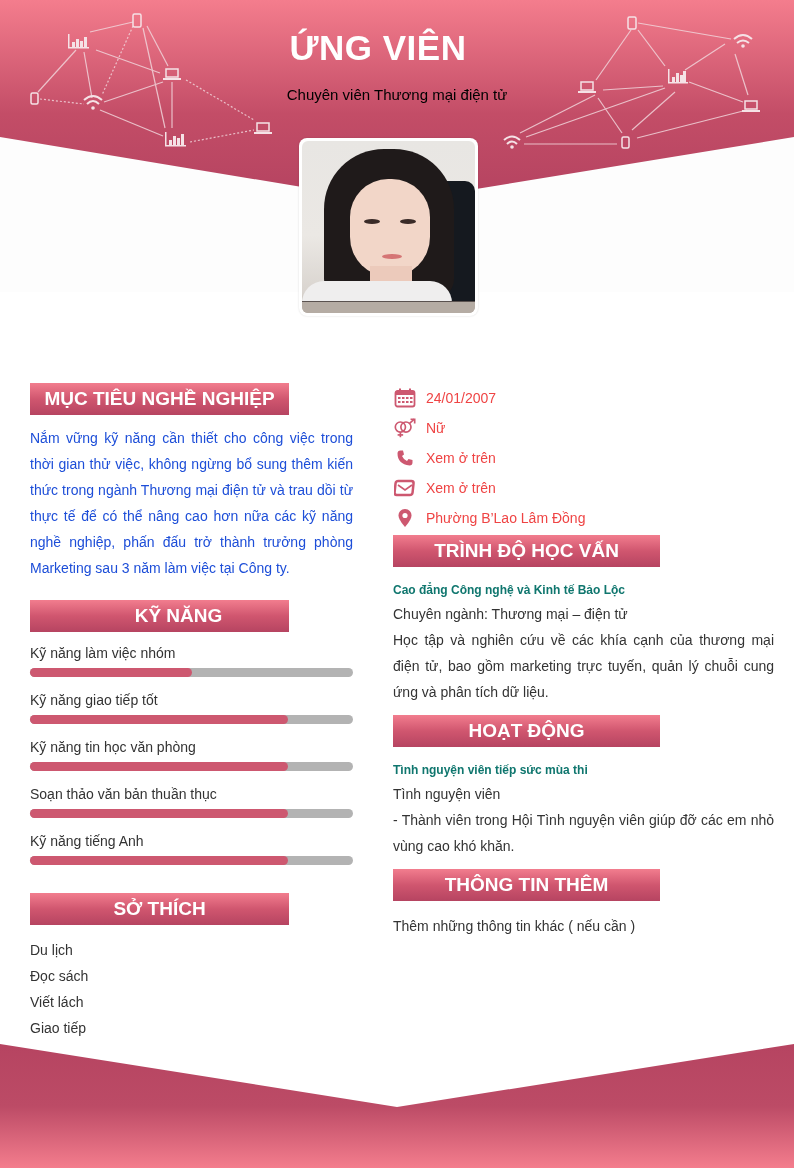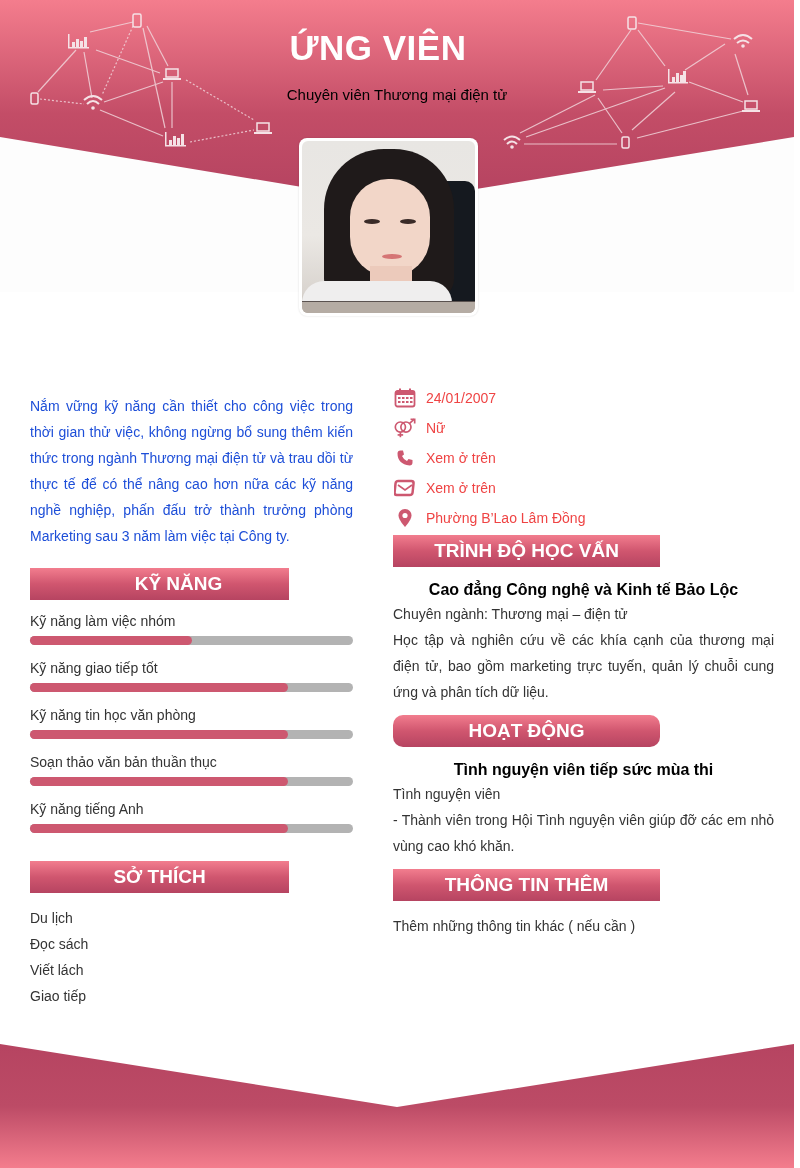--- a/index.html
+++ b/index.html
@@ -43,21 +43,21 @@
     .skill-label { font-size: 14px; color: #333; line-height: 18px; }
     .skill-track { margin-top: 6px; width: 323px; height: 9px; border-radius: 5px; background: #b3b3b3; position: relative; }
     .skill-fill { position: absolute; left: 0; top: 0; height: 9px; border-radius: 5px; background: #cd5870; }
 
     .hobby { font-size: 14px; color: #333; line-height: 26px; }
 
     .contact-row { display: flex; align-items: center; height: 30px; }
     .contact-icon { width: 24px; height: 22px; margin-right: 9px; display: flex; align-items: center; justify-content: center; }
     .contact-text { font-size: 14px; color: #ef4444; }
 
-    .entry-title { font-size: 16px; font-weight: bold; color: #000000; line-height: 22px; margin-top: 10px; text-align: center; }
+    .entry-title { font-size: 12px; font-weight: bold; color: #0f766e; line-height: 22px; margin-top: 10px; }
     .entry-line { font-size: 14px; color: #333; line-height: 26px; }
   </style>
 </head>
 <body>
 
 <div class="page">
   <div class="bg-fade"></div>
 
   <svg class="header-shape" viewBox="0 0 794 190" preserveAspectRatio="none">
     <defs>
@@ -167,20 +167,21 @@
       <div class="eye" style="left:62px;"></div>
       <div class="eye" style="left:98px;"></div>
       <div class="mouth"></div>
       <div class="neck"></div>
       <div class="shirt"></div>
       <div class="base"></div>
     </div>
   </div>
 
   <div class="col-left">
+    <div class="section-title">MỤC TIÊU NGHỀ NGHIỆP</div>
     <div class="para" style="margin-top:10px;">Nắm vững kỹ năng cần thiết cho công việc trong thời gian thử việc, không ngừng bổ sung thêm kiến thức trong ngành Thương mại điện tử và trau dồi từ thực tế để có thể nâng cao hơn nữa các kỹ năng nghề nghiệp, phấn đấu trở thành trưởng phòng Marketing sau 3 năm làm việc tại Công ty.</div>
 
     <div class="section-title" style="margin-top:19px;padding-left:38px;">KỸ NĂNG</div>
     <div style="margin-top:-2px;">
       <div class="skill">
         <div class="skill-label">Kỹ năng làm việc nhóm</div>
         <div class="skill-track">
             <div class="skill-fill" style="width: 50%;"></div>
           </div>
       </div>
@@ -281,21 +282,21 @@
         </span>
         <span class="contact-text">Phường B’Lao Lâm Đồng</span>
       </div>
     </div>
 
     <div class="section-title wide" style="margin-top:2px;">TRÌNH ĐỘ HỌC VẤN</div>
     <div class="entry-title" style="margin-top:12px;">Cao đẳng Công nghệ và Kinh tế Bảo Lộc</div>
     <div class="entry-line">Chuyên ngành: Thương mại – điện tử</div>
     <div class="entry-line para">Học tập và nghiên cứu về các khía cạnh của thương mại điện tử, bao gồm marketing trực tuyến, quản lý chuỗi cung ứng và phân tích dữ liệu.</div>
 
-    <div class="section-title wide" style="margin-top:10px;border-radius:10px;">HOẠT ĐỘNG</div>
+    <div class="section-title wide" style="margin-top:10px;">HOẠT ĐỘNG</div>
     <div class="entry-title" style="margin-top:12px;">Tình nguyện viên tiếp sức mùa thi</div>
     <div class="entry-line">Tình nguyện viên</div>
     <div class="entry-line para">- Thành viên trong Hội Tình nguyện viên giúp đỡ các em nhỏ vùng cao khó khăn.</div>
 
     <div class="section-title wide" style="margin-top:10px;">THÔNG TIN THÊM</div>
     <div class="entry-line" style="margin-top:12px;">Thêm những thông tin khác ( nếu cần )</div>
   </div>
 
   <svg class="footer-shape" viewBox="0 0 794 128" preserveAspectRatio="none">
     <defs>

